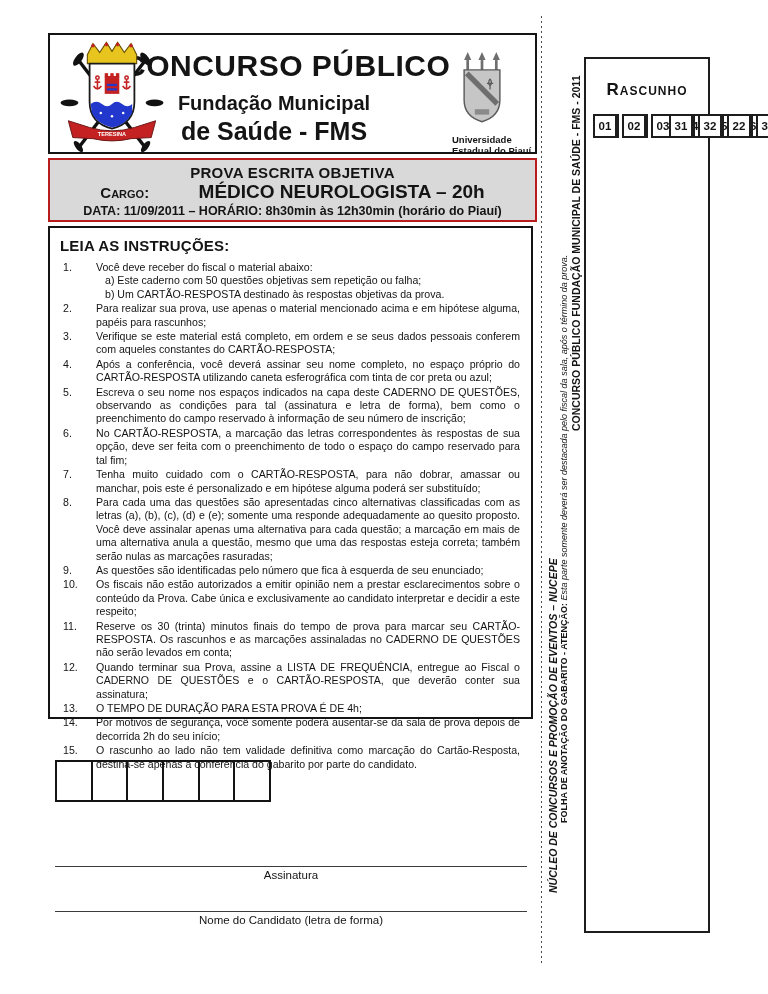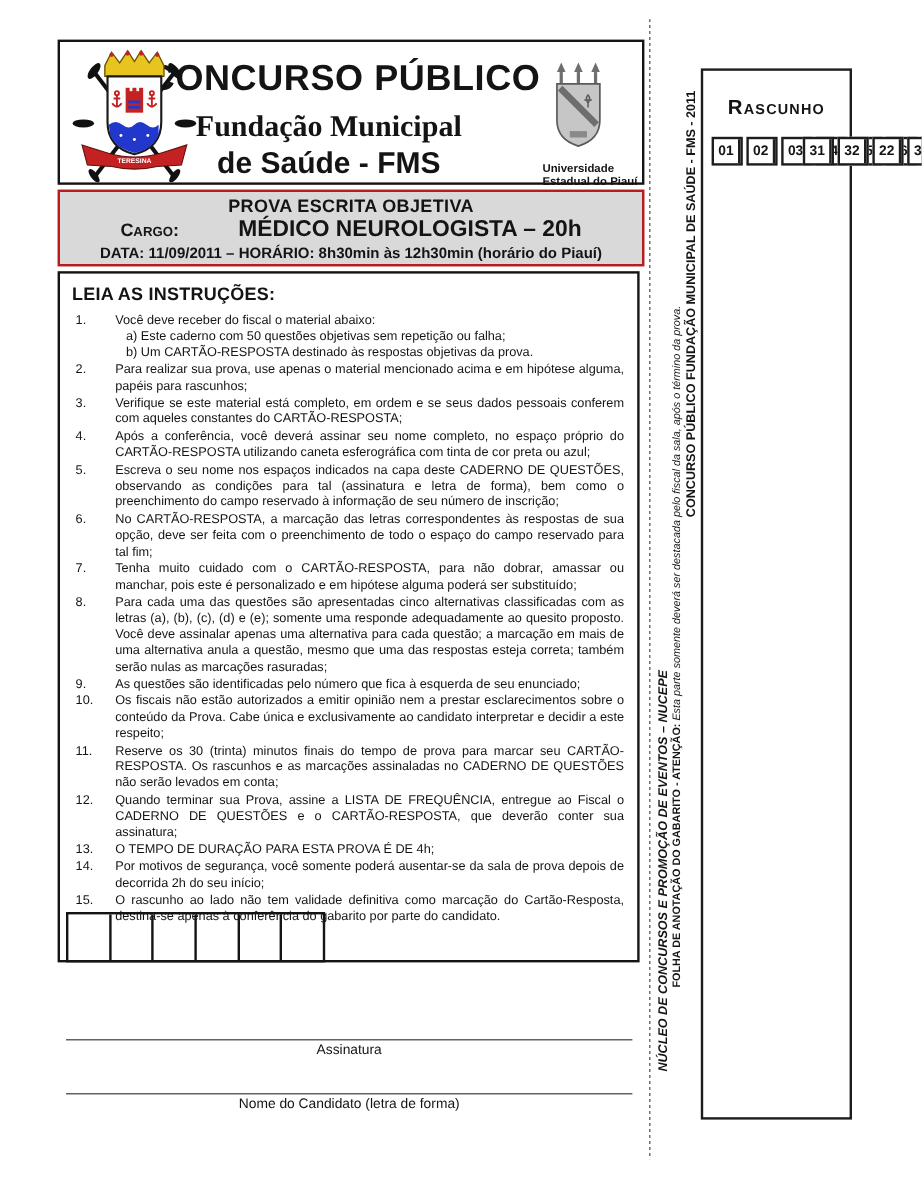--- a/index.html
+++ b/index.html
@@ -6,34 +6,34 @@
   body{
     width:768px;height:994px;background:#ffffff;position:relative;
     font-family:"Liberation Sans", sans-serif;color:#141414;overflow:hidden;
   }
   .abs{position:absolute;}
   
   .header-box{left:48px;top:33px;width:485px;height:117px;border:2px solid #141414;}
   .city-logo{left:56px;top:38px;width:112px;height:114px;}
   .header-center{left:122px;top:47px;width:300px;text-align:center;white-space:nowrap;}
   .h-title{font-size:30px;font-weight:bold;letter-spacing:.5px;}
-  .h-sub1{font-size:25px;font-weight:bold;margin-top:9px;font-family:Liberation Serif, serif;}
+  .h-sub1{font-size:20px;font-weight:bold;margin-top:9px;}
   .h-sub2{font-size:25px;font-weight:bold;margin-top:2px;}
   .univ-block{left:452px;top:52px;width:80px;}
   .univ-name{font-size:9.5px;font-weight:bold;line-height:1.2;margin-top:2px;}
   
   .exam-bar{left:48px;top:158px;width:485px;height:60px;background:#d9d9d9;border:2px solid #b91c1c;text-align:center;}
   .eb1{font-size:15px;font-weight:bold;margin-top:4px;letter-spacing:.3px;}
   .eb2{margin-top:0;}
   .sc{font-variant:small-caps;}
   .cargo-lab{font-size:15px;font-weight:bold;}
   .cargo-val{font-size:19px;font-weight:bold;margin-left:45px;}
   .eb3{font-size:12.5px;font-weight:bold;margin-top:1px;}
   
-  .instr-box{left:48px;top:226px;width:485px;height:576px;border:2px solid #141414;box-sizing:border-box;}
+  .instr-box{left:48px;top:226px;width:485px;height:493px;border:2px solid #141414;box-sizing:border-box;}
   .leia{font-size:15px;font-weight:bold;padding:9px 0 7px 10px;letter-spacing:.2px;}
   .irow{display:flex;padding:0 11px 0 13px;margin-bottom:1px;}
   .inum{width:33px;flex:none;font-size:10.6px;line-height:13.4px;}
   .ibody{flex:1;min-width:0;}
   .itext{font-size:10.6px;line-height:13.4px;text-align:justify;}
   .isub{font-size:10.6px;line-height:13.4px;padding-left:9px;}
   
   .insc-box{left:55px;top:760px;width:212px;border:2px solid #141414;}
   .insc-title{height:27px;line-height:27px;text-align:center;font-size:15px;font-weight:bold;border-bottom:2px solid #141414;}
   .insc-cells{display:flex;height:38px;}

